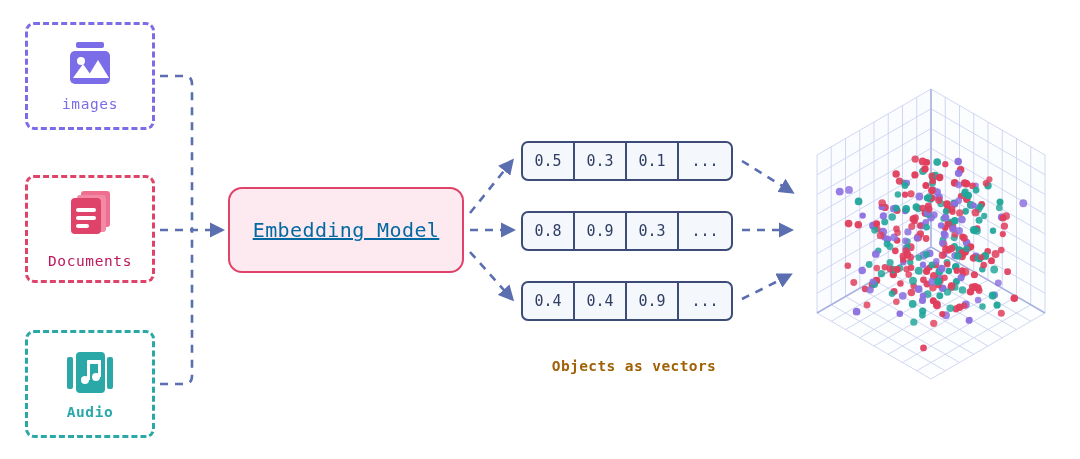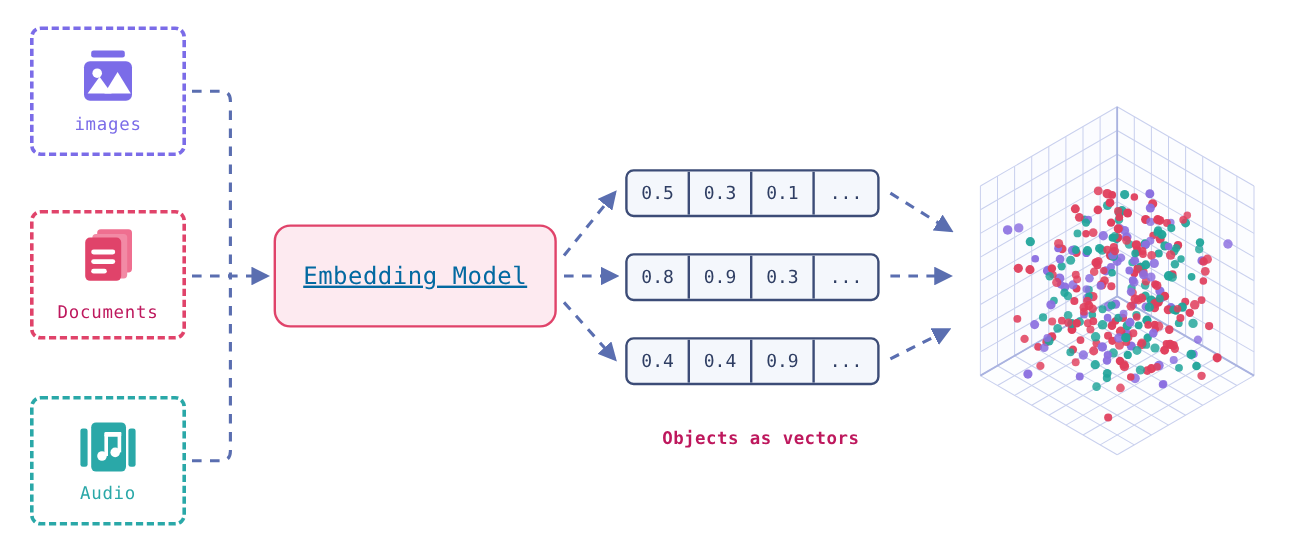--- a/index.html
+++ b/index.html
@@ -187,21 +187,21 @@
   }
   .vec-cell:last-child { border-right: none; }
 
   .caption {
     position: absolute;
     left: 524px;
     top: 358px;
     width: 220px;
     text-align: center;
     font-size: 14.5px;
-    color: #be185d;
+    color: #a16207;
     letter-spacing: 0.4px;
     font-weight: bold;
   }
 
   
   svg.overlay {
     position: absolute;
     left: 0; top: 0;
     width: 1080px;
     height: 459px;
@@ -229,21 +229,21 @@
       <div class="ic-doc-back2" style="background:#ef6f90;"></div>
       <div class="ic-doc-back1" style="background:#f28aa5;"></div>
       <div class="ic-doc-front" style="background:#e0436a;"></div>
       <div class="ic-doc-line" style="left:9px; top:18px; width:20px;"></div>
       <div class="ic-doc-line" style="left:9px; top:26px; width:20px;"></div>
       <div class="ic-doc-line" style="left:9px; top:34px; width:13px;"></div>
     </div>
     <div class="src-label" style="color:#be185d;margin-top:17px;">Documents</div>
   </div>
 
-  <div class="src-box" id="src-audio" style="left:25px; top:330px; border-color:#2aa8a8;">
+  <div class="src-box" id="src-audio" style="left:25px; top:330px; border-color:#2aa8a8;font-weight:bold;">
     <div class="icon-wrap">
       <div class="ic-aud-side" style="left:0px; background:#2aa8a8;"></div>
       <div class="ic-aud-side" style="left:40px; background:#2aa8a8;"></div>
       <div class="ic-aud-body" style="background:#2aa8a8;"></div>
       <div class="ic-aud-note-a" style="left:14px; top:27px;"></div>
       <div class="ic-aud-note-b" style="left:25px; top:24px;"></div>
       <div class="ic-aud-stem" style="left:20px; top:13px; height:18px;"></div>
       <div class="ic-aud-stem" style="left:31px; top:11px; height:17px;"></div>
       <div class="ic-aud-beam" style="left:20px; top:11px; width:14px;"></div>
     </div>

